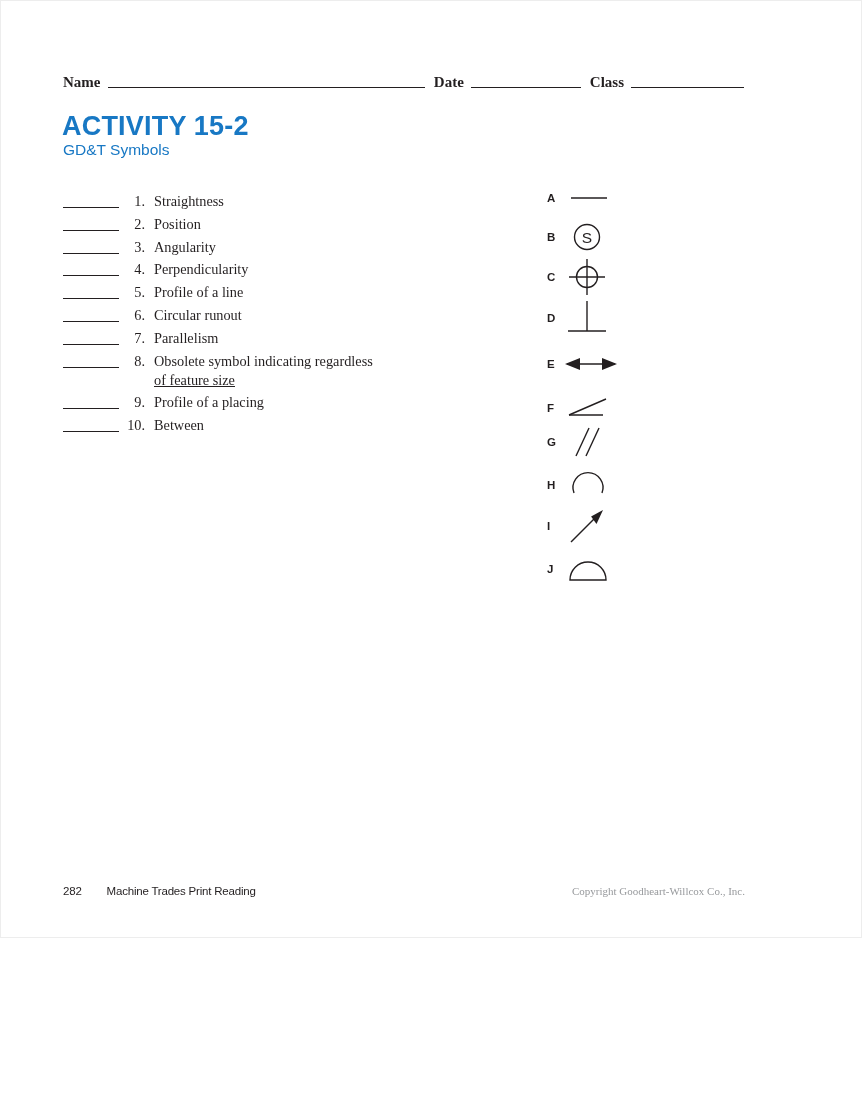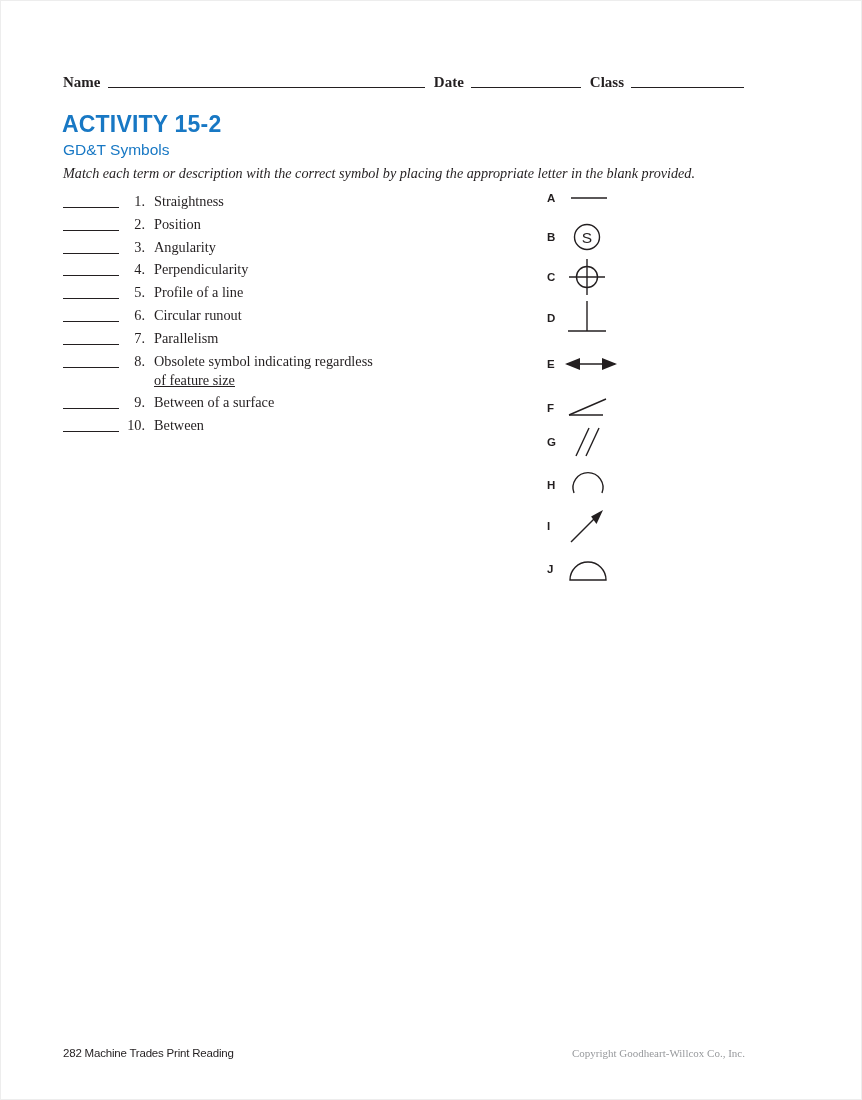--- a/index.html
+++ b/index.html
@@ -1,19 +1,19 @@
 <!DOCTYPE html>
 <html><head>
 <meta charset="utf-8">
 <style>
   html, body { margin: 0; padding: 0; background: #ffffff; }
   .page {
     position: relative;
     width: 862px;
-    height: 1100px;
+    height: 938px;
     background: #ffffff;
     font-family: "Liberation Serif", serif;
     color: #231f20;
     border: 1px solid #ededed;
     box-sizing: border-box;
     overflow: hidden;
   }
 
   
   .name-row {
@@ -38,21 +38,21 @@
   .rule.class-line { width: 113px; }
   .name-row .lbl.mid { margin-left: 9px; }
 
   
   .activity-title {
     position: absolute;
     left: 61px;
     top: 110px;
     font-family: "Liberation Sans", sans-serif;
     font-weight: 600;
-    font-size: 23px;
+    font-size: 27px;
     letter-spacing: 0.2px;
     color: #1878c4;
   }
   .subtitle {
     position: absolute;
     left: 62px;
     top: 140px;
     font-family: "Liberation Sans", sans-serif;
     font-size: 15.5px;
     color: #1878c4;
@@ -129,21 +129,21 @@
   
   .footer-left {
     position: absolute;
     left: 62px;
     bottom: 40px;
     font-family: "Liberation Sans", sans-serif;
     font-size: 11.5px;
     letter-spacing: -0.2px;
     color: #231f20;
   }
-  .footer-left .pgnum { }
+  .footer-left .pgnum { margin-right: 22px; }
   .footer-right {
     position: absolute;
     right: 116px;
     bottom: 40px;
     font-family: Liberation Serif, serif;
     font-size: 11px;
     color: #97999c;
   }
 </style>
 </head>
@@ -155,21 +155,20 @@
     <span class="lbl">Name</span>
     <span class="rule grow"></span>
     <span class="lbl mid">Date</span>
     <span class="rule date-line"></span>
     <span class="lbl mid">Class</span>
     <span class="rule class-line"></span>
   </div>
 
   <div class="activity-title">ACTIVITY 15-2</div>
   <div class="subtitle">GD&amp;T Symbols</div>
-  <div class="instruction">Match each term or description with the correct symbol by placing the appropriate letter in the blank provided.</div>
 
   <div class="match-list">
     <div class="match-row">
       <span class="answer-blank"></span>
       <span class="num">1.</span>
       <span class="term">Straightness</span>
     </div>
     <div class="match-row">
       <span class="answer-blank"></span>
       <span class="num">2.</span>
@@ -204,21 +203,21 @@
       <span class="answer-blank"></span>
       <span class="num">8.</span>
       <span class="term">
         <div class="line1">Obsolete symbol indicating regardless</div>
         <div class="line2">of feature size</div>
       </span>
     </div>
     <div class="match-row">
       <span class="answer-blank"></span>
       <span class="num">9.</span>
-      <span class="term">Between of a surface</span>
+      <span class="term">Profile of a placing</span>
     </div>
     <div class="match-row">
       <span class="answer-blank"></span>
       <span class="num">10.</span>
       <span class="term">Between</span>
     </div>
   </div>
 
   <div class="symbols-col">
 

